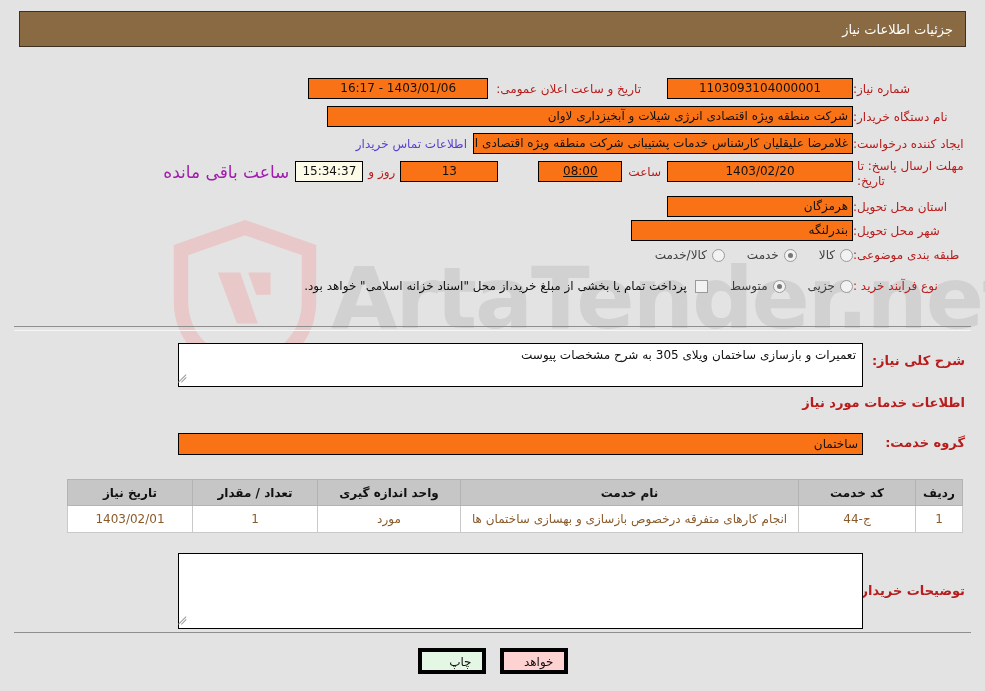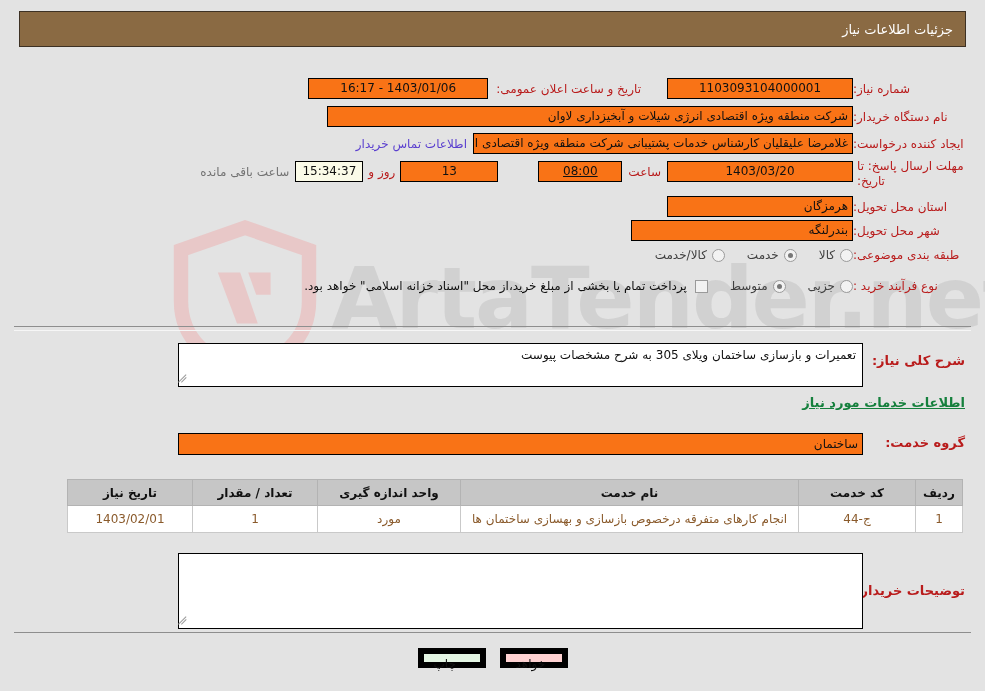--- a/index.html
+++ b/index.html
@@ -121,21 +121,21 @@
   }
   .fld.rtl-start { text-align: right; }
   .fld.timer { background: #fbfbe8; }
 
   .link {
     color: #5a3fcf;
     font-size: 12px;
     text-decoration: none;
     cursor: pointer;
   }
-  .hint-purple { color: #737373; font-size: 12px; }
+  .hint-purple { color: #a21caf; font-size: 17px; }
   .hint-small { color: #111; font-size: 12px; }
 
   
   .radio {
     display: inline-block;
     width: 13px;
     height: 13px;
     border-radius: 50%;
     border: 1px solid #9a9a9a;
     background: #f2f2f2;
@@ -160,22 +160,21 @@
     background: #f2f2f2;
     box-sizing: border-box;
     vertical-align: middle;
   }
 
   
   .section-head {
     position: absolute;
     font-size: 13px;
     font-weight: bold;
-    color: #15803d;
-    text-decoration: underline;
+    color: #b91c1c;
   }
 
   
   .ta {
     position: absolute;
     background: #ffffff;
     border: 1px solid #000000;
     box-sizing: border-box;
     font-size: 12px;
     color: #111;
@@ -237,31 +236,31 @@
     position: absolute;
     left: 0; right: 0;
     top: 648px;
     display: flex;
     justify-content: center;
     gap: 14px;
     z-index: 3;
     direction: rtl;
   }
   .btn {
-    border: 6px solid #000000;
-    height: 20px;
+    border: 4px solid #000000;
+    height: 26px;
     min-width: 68px;
     font-size: 12px;
     color: #111;
     font-family: "DejaVu Sans", "Liberation Sans", sans-serif;
     cursor: pointer;
     padding: 0 10px;
     box-sizing: border-box;
     line-height: 20px;
-    text-align: left;
+    text-align: right;
   }
   .btn-back  { background: #ffd2d2; }
   .btn-print { background: #e4f6e4; }
 </style>
 </head>
 <body>
 
 <div class="watermark">
   <div class="wm-inner">
     <svg class="wm-shield" width="160" height="160" viewBox="0 0 100 100">
@@ -296,21 +295,21 @@
   <div class="row" style="top:71px; right:6px;">
     <span class="lbl" style="width:112px; display:inline-block;">ایجاد کننده درخواست:</span>
     <span class="fld rtl-start" style="width:380px;">غلامرضا علیقلیان کارشناس خدمات پشتیبانی شرکت منطقه ویژه اقتصادی انرژی</span>
     <span class="link" style="margin-right:6px;">اطلاعات تماس خریدار</span>
   </div>
 
   <div class="row" style="top:97px; right:2px; align-items:flex-start;">
     <span class="lbl" style="width:112px; display:inline-block; white-space:normal; line-height:15px;">مهلت ارسال پاسخ: تا تاریخ:</span>
   </div>
   <div class="row" style="top:99px; right:118px;">
-    <span class="fld" style="width:186px;">1403/03/20</span>
+    <span class="fld" style="width:186px;">1403/02/20</span>
     <span class="lbl" style="margin:0 6px;">ساعت</span>
     <span class="fld" style="width:84px;text-decoration:underline;">08:00</span>
     <span style="width:40px;"></span>
     <span class="fld" style="width:98px;">13</span>
     <span class="lbl" style="margin:0 5px;">روز و</span>
     <span class="fld timer" style="width:68px;">15:34:37</span>
     <span class="hint-purple" style="margin-right:6px;">ساعت باقی مانده</span>
   </div>
 
   <div class="row" style="top:134px; right:6px;">

